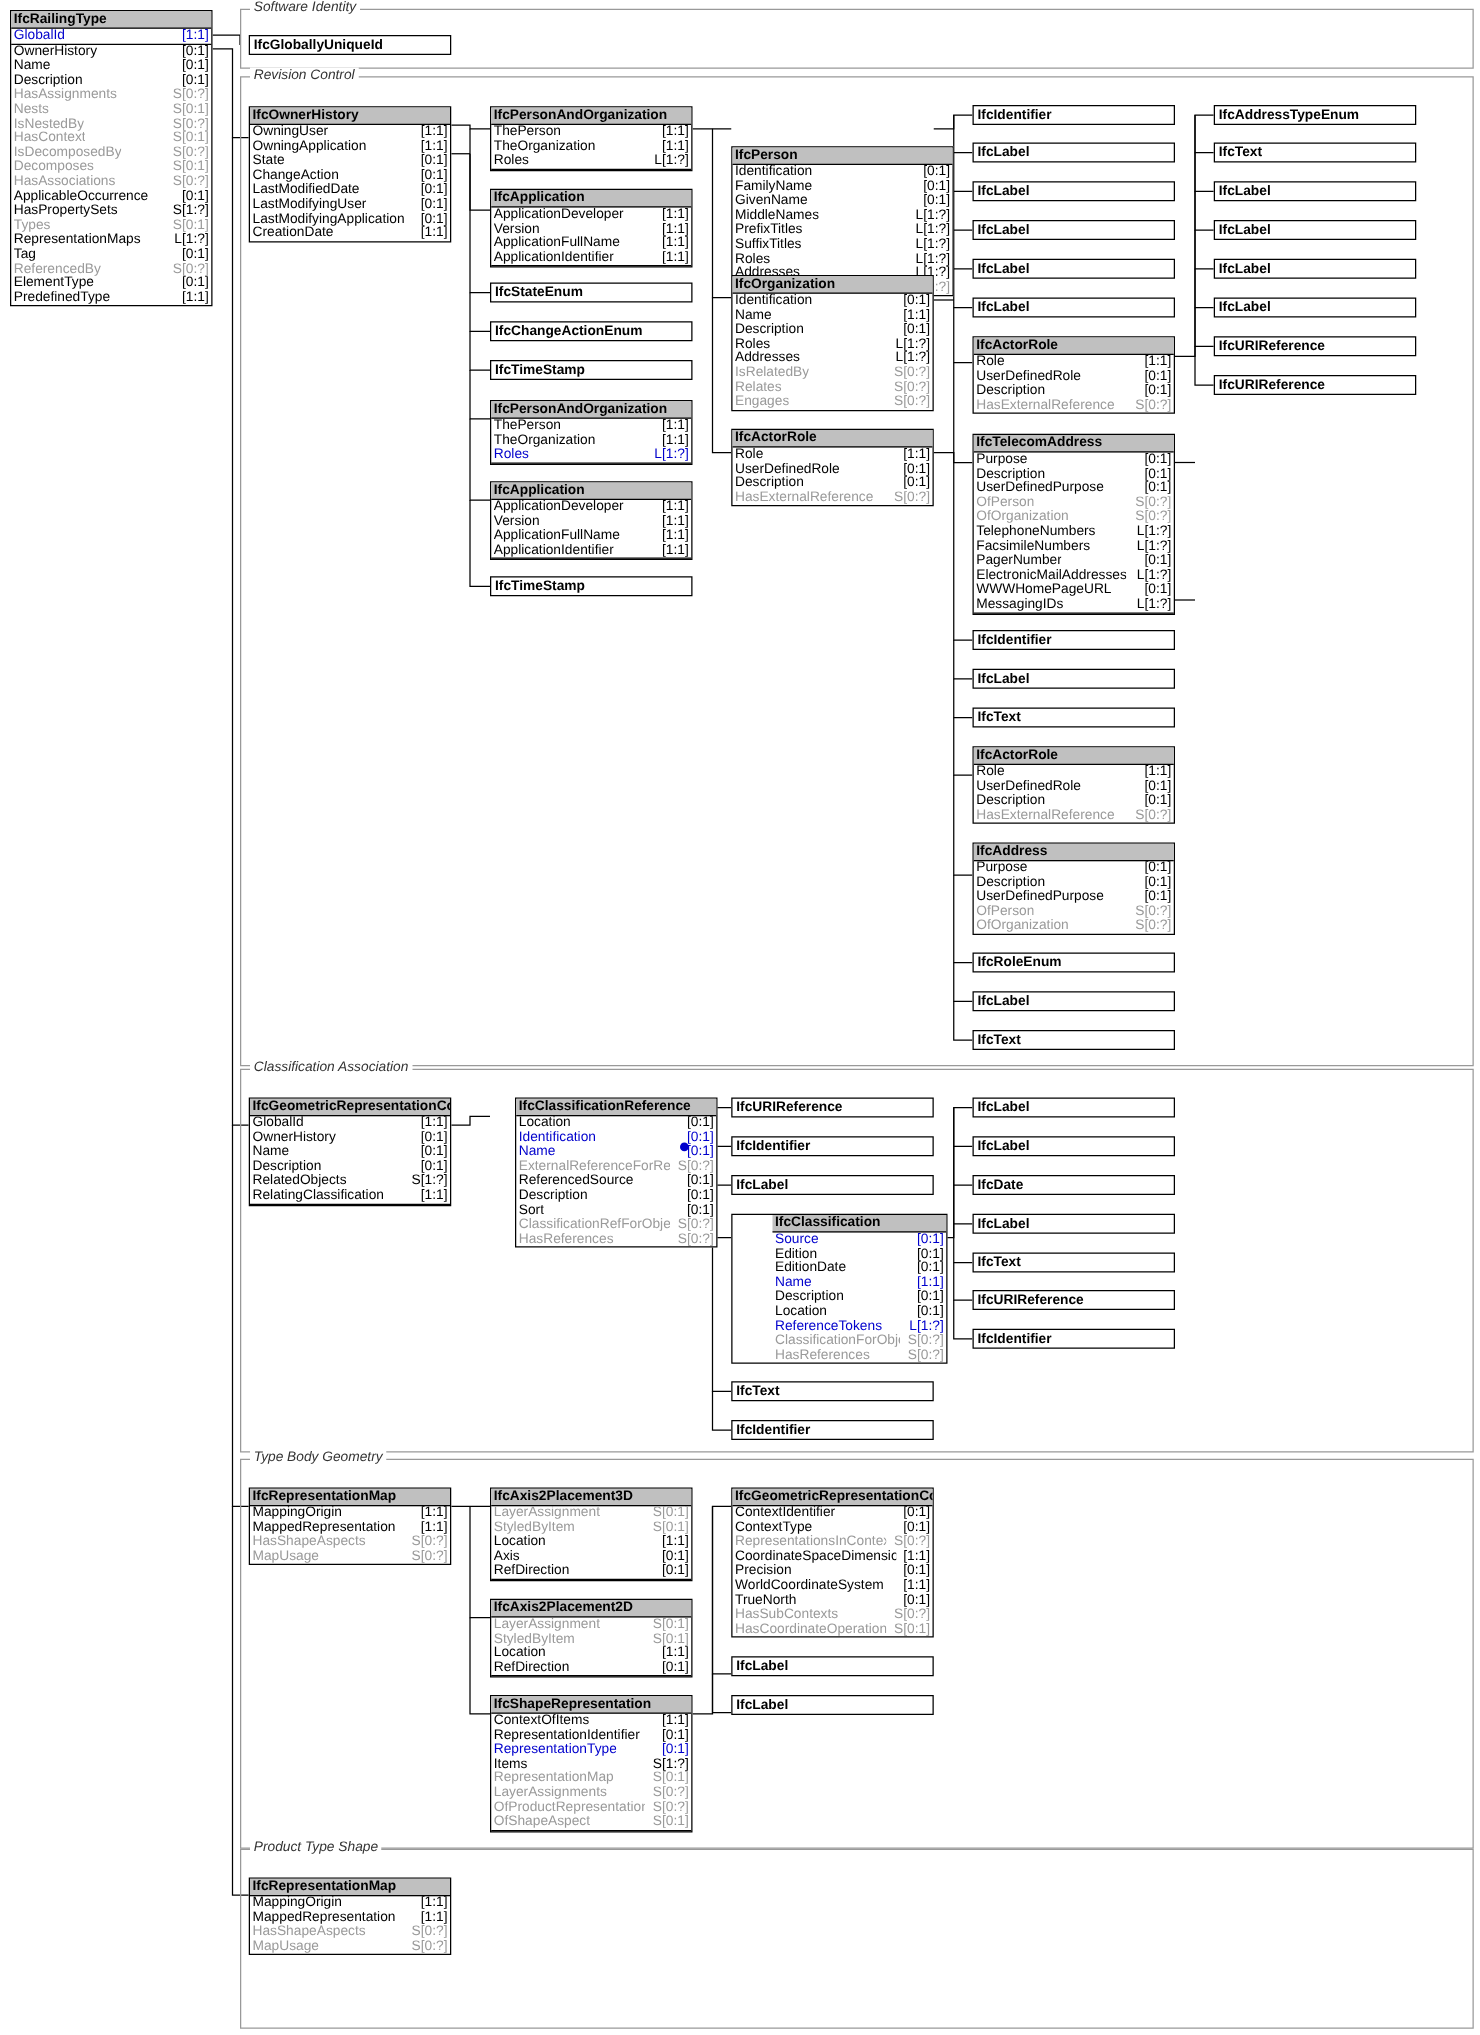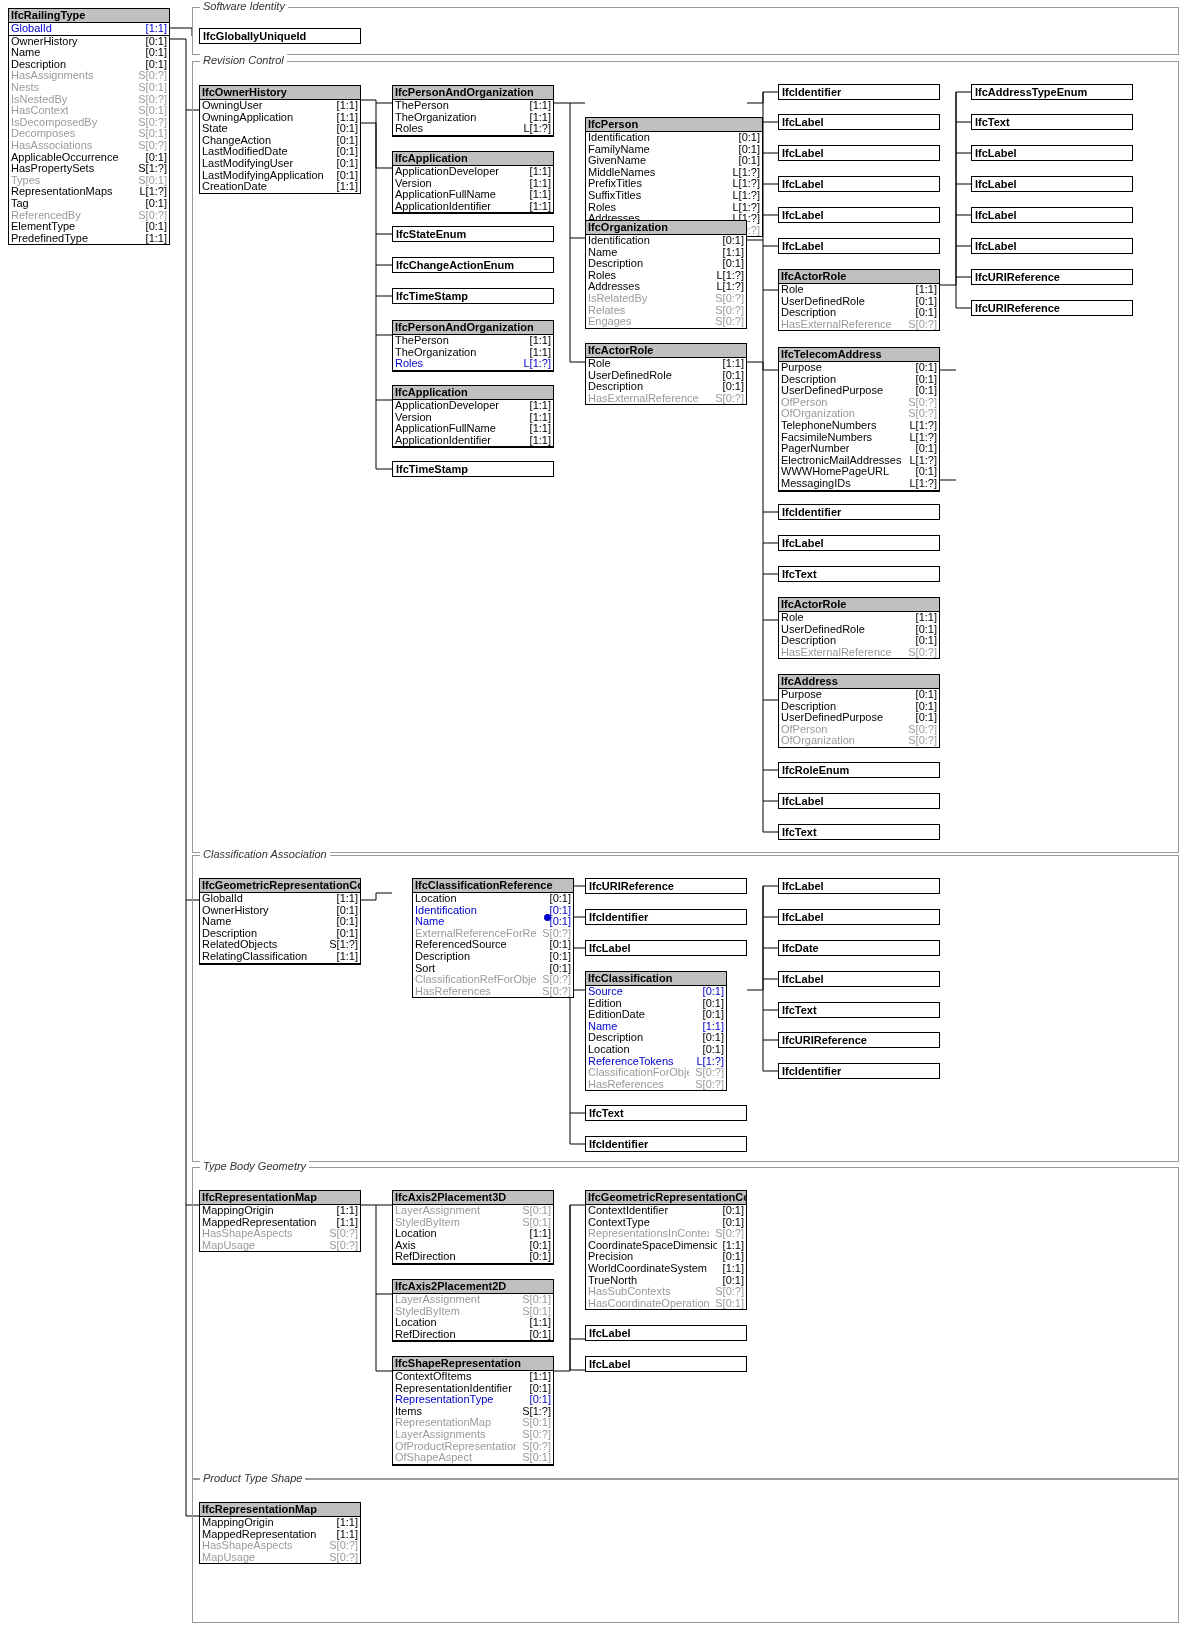--- a/index.html
+++ b/index.html
@@ -583,21 +583,21 @@
         <div class="row c-gray">
           <span class="nm">ClassificationRefForObjects</span>
           <span class="cd">S[0:?]</span>
         </div>
         <div class="row c-gray">
           <span class="nm">HasReferences</span>
           <span class="cd">S[0:?]</span>
         </div>
       </div>
     </div>
-    <div class="entity" style="left: 585px; top: 971px; width: 142px;">
+    <div class="entity" style="left: 585px; top: 971px; width: 173px; padding-left: 32px;">
       <div class="hdr">IfcClassification</div>
       <div class="rows">
         <div class="row c-blue">
           <span class="nm">Source</span>
           <span class="cd">[0:1]</span>
         </div>
         <div class="row c-black">
           <span class="nm">Edition</span>
           <span class="cd">[0:1]</span>
         </div>

